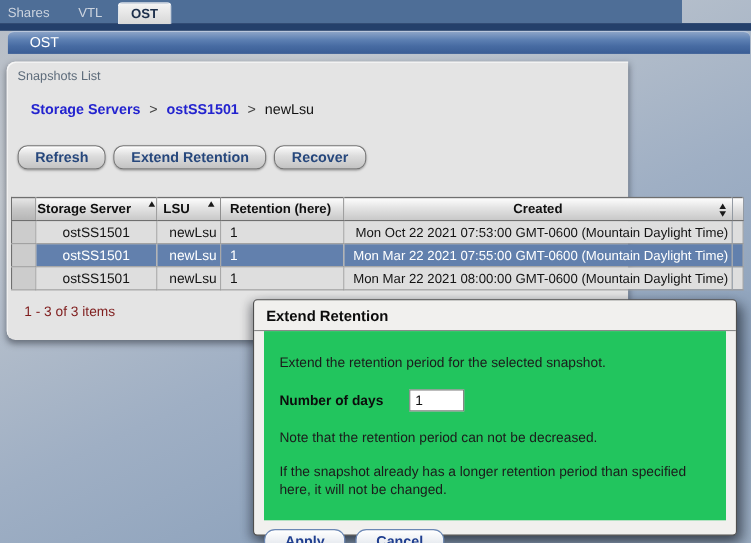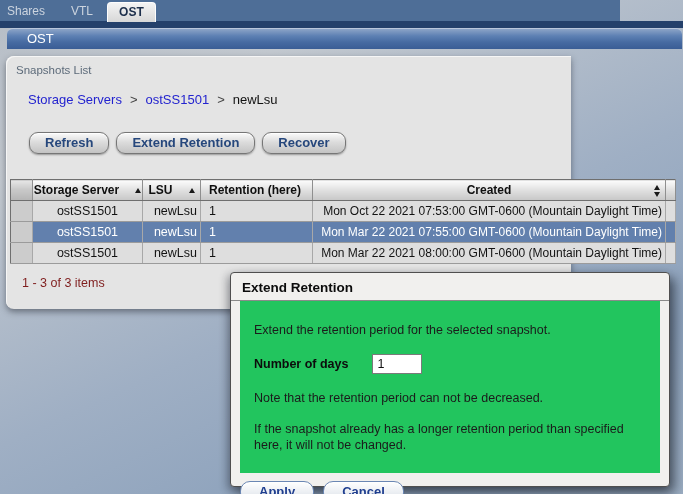--- a/index.html
+++ b/index.html
@@ -38,24 +38,24 @@
   }
   
   .panel {
     position:absolute; left:6px; top:56px; width:565px; height:253px;
     background:#e4e4e4;
     border-radius:8px 0 0 8px;
     box-shadow: inset 1px 1px 0 #f6f6f6, 0 3px 6px rgba(35,40,50,.5);
   }
   .section-label { position:absolute; left:10px; top:8px; font-size:11.5px; color:#5d6b7a; }
   .breadcrumb { position:absolute; left:22px; top:36px; font-size:13px; color:#444; }
-  .breadcrumb a { color:#2323cf; text-decoration:none; cursor:pointer; }
+  .breadcrumb a { color:#2323cf; text-decoration:none; cursor:pointer;font-weight:bold; }
   .breadcrumb .sep { margin:0 8px; color:#444; }
   .breadcrumb .current { color:#111; }
-  .toolbar { position:absolute; left:10px; top:76px; display:flex; gap:7px;margin-left:13px; }
+  .toolbar { position:absolute; left:10px; top:76px; display:flex; gap:7px; }
   .btn-gray {
     font-family:"Liberation Sans",sans-serif;
     font-size:13px; font-weight:bold; color:#26477c;
     background:linear-gradient(#fbfbfb, #dcdcdc 45%, #c3c3c3 100%);
     border:1px solid #767676; border-radius:9px;
     padding:2px 15px 3px 15px;
     box-shadow: inset 0 1px 0 #fff, 0 1px 2px rgba(0,0,0,.35);
     cursor:pointer;
   }
   
@@ -73,21 +73,21 @@
   }
   .snap-table th.selcol { background:linear-gradient(#e6e6e6, #c9c9c9 45%, #b5b5b5 100%); }
   .snap-table td {
     height:21px; background:#dedede;
     border-right:1px solid #a8a8a8; border-bottom:1px solid #9b9b9b;
     white-space:nowrap; overflow:hidden;
   }
   .snap-table td.selcol { background:#cccccc; }
   .snap-table tr.selected td { background:#6280ad; color:#ffffff; }
   .snap-table tr.selected td.selcol { background:#cccccc; }
-  .th-flex { display:flex; align-items:center; justify-content:center; gap:16px; }
+  .th-flex { display:flex; align-items:flex-start; justify-content:center; gap:16px; }
   .th-left { justify-content:flex-start; padding-left:8px; }
   .td-center { text-align:center; }
   .td-right  { text-align:right; padding-right:3px; }
   .td-left   { text-align:left;  padding-left:8px; }
   .tri-up, .tri-down { width:0; height:0; border-left:3.5px solid transparent; border-right:3.5px solid transparent; display:block; }
   .tri-up   { border-bottom:5px solid #1a1a1a; }
   .tri-down { border-top:5px solid #1a1a1a; }
   .sort-both { display:inline-flex; flex-direction:column; gap:1.5px; }
   .sort-right { position:absolute; right:5px; top:5px; }
   .items-count { position:absolute; left:16px; top:220px; font-size:12.5px; color:#7f1d1d; }

